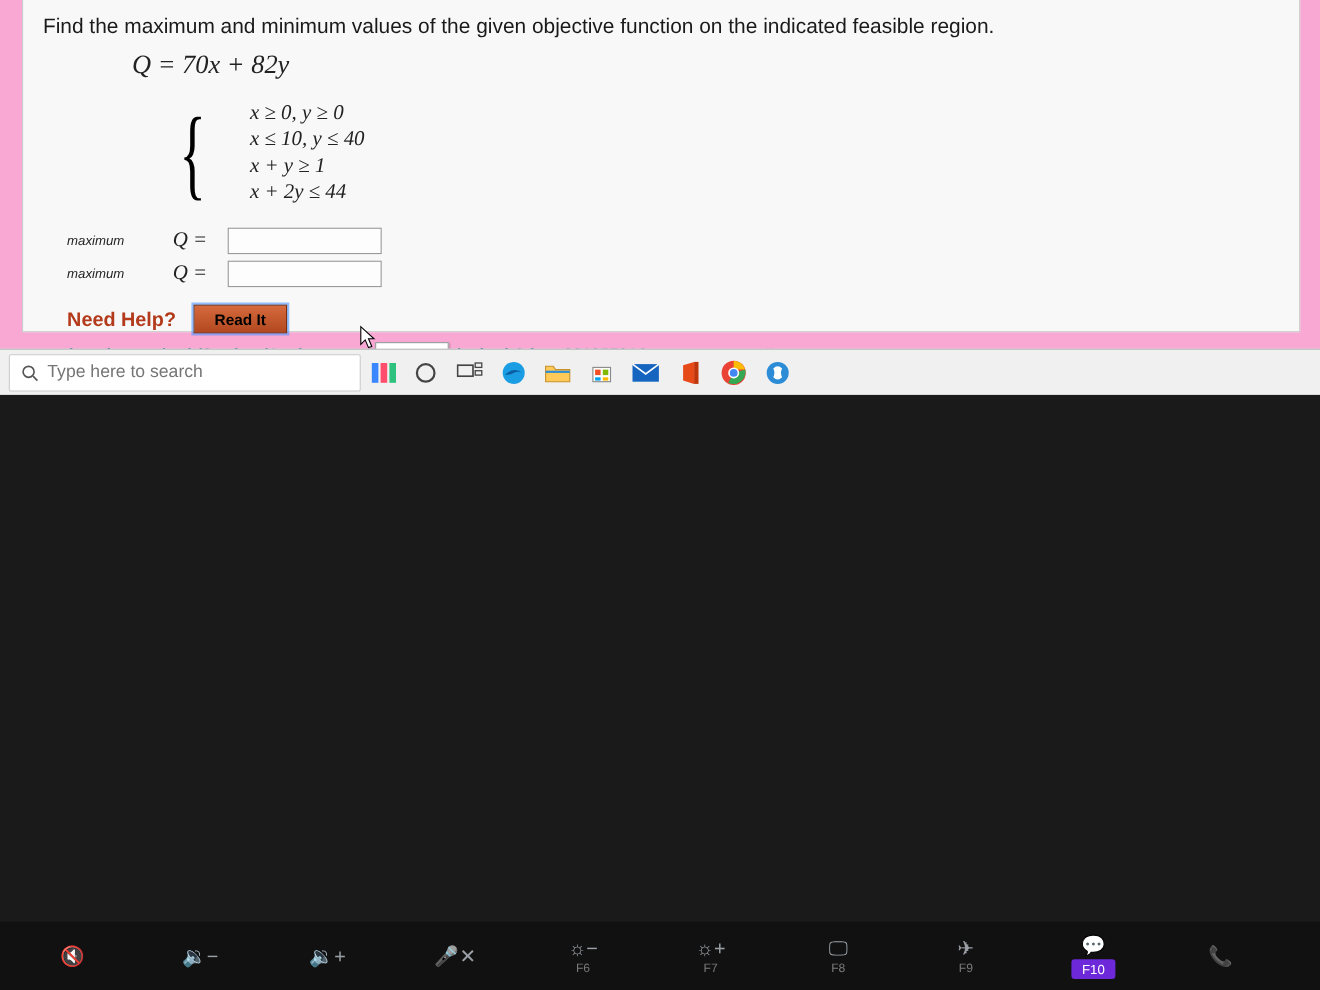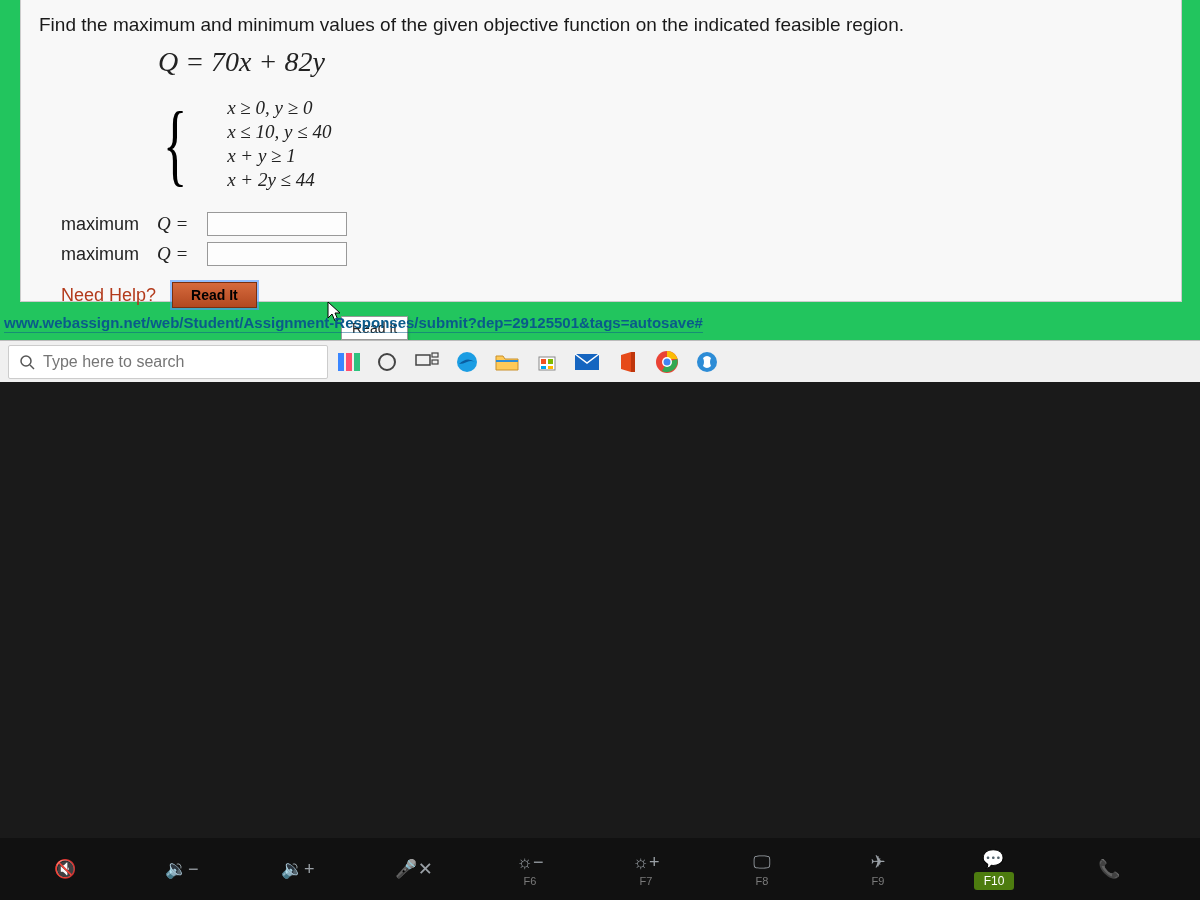--- a/index.html
+++ b/index.html
@@ -5,21 +5,21 @@
   * { box-sizing: border-box; margin: 0; padding: 0; }
   body {
     font-family: Arial, Helvetica, sans-serif;
     background: #1a1a1a;
     width: 1200px;
     height: 900px;
     overflow: hidden;
     position: relative;
   }
   .screen {
-    background: #22c55e;
+    background: #f9a8d4;
     width: 100%;
     height: 352px;
     position: relative;
     overflow: visible;
   }
   .problem-box {
     position: absolute;
     left: 20px;
     top: 0;
     right: 18px;
@@ -32,22 +32,22 @@
     height: 302px;
   }
   .prompt {
     font-size: 19px;
     color: #1a1a1a;
     margin-bottom: 10px;
   }
   .objective {
     font-style: italic;
     font-family: "Times New Roman", serif;
-    font-size: 28px;
-    margin-left: 119px;
+    font-size: 24px;
+    margin-left: 81px;
     margin-bottom: 16px;
   }
   .constraints {
     display: flex;
     align-items: stretch;
     margin-left: 104px;
     margin-bottom: 18px;
   }
   .brace {
     font-size: 92px;
@@ -73,21 +73,22 @@
     margin-bottom: 16px;
   }
   .answer-row {
     display: flex;
     align-items: center;
     gap: 10px;
     margin-bottom: 6px;
   }
   .answer-row .lbl {
     width: 86px;
-    font-size: 18px;
+    font-size: 12px;
+    font-style: italic;
   }
   .answer-row .q-eq {
     font-style: italic;
     font-family: "Times New Roman", serif;
     font-size: 19px;
     width: 40px;
   }
   .answer-row input {
     width: 140px;
     height: 24px;
@@ -98,21 +99,21 @@
   }
   .need-help {
     margin-left: 22px;
     display: flex;
     align-items: center;
     gap: 16px;
     position: relative;
   }
   .need-help .nh-label {
     color: #b33a1b;
-    font-weight: normal;
+    font-weight: bold;
     font-size: 18px;
     text-align: center;
   }
   .readit-btn {
     background: linear-gradient(#d66a3d, #b24820);
     border: 1px solid #7a2f10;
     color: #000;
     font-size: 14px;
     padding: 4px 18px;
     cursor: pointer;
@@ -146,21 +147,21 @@
     padding: 2px 4px;
   }
   .url-bar span {
     border-bottom: 1px solid rgba(10,90,138,0.5);
     padding-bottom: 1px;
     font-weight: bold;
   }
   .taskbar {
     position: absolute;
     left: 0;
-    top: 340px;
+    top: 317px;
     right: 0;
     height: 42px;
     background: #f0f0f0;
     border-top: 1px solid #bbb;
     display: flex;
     align-items: center;
     gap: 14px;
     padding-left: 8px;
   }
   .search-box {
@@ -210,21 +211,21 @@
     gap: 2px;
     color: #7a7a7a;
     font-size: 11px;
     width: 60px;
   }
   .keycap .glyph {
     color: #9aa0a6;
     font-size: 18px;
   }
   .keycap .f10 {
-    background: #4d7c0f;
+    background: #6d28d9;
     color: #fff;
     padding: 2px 10px;
     border-radius: 3px;
     font-size: 12px;
   }
   
   .accent {
     display:flex; gap:2px; margin-left: -4px;
   }
   .accent span{ width:6px; height:18px; display:block;}

